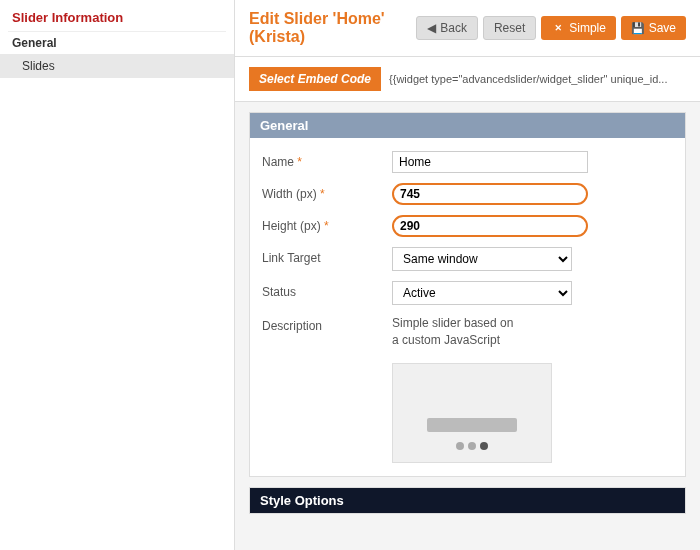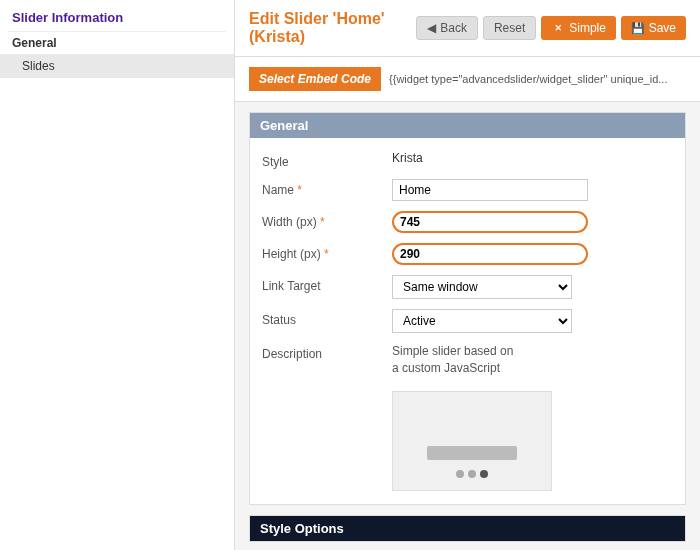--- a/index.html
+++ b/index.html
@@ -2,21 +2,21 @@
 <html><head>
   <meta charset="utf-8">
   <style>
     * { box-sizing: border-box; margin: 0; padding: 0; }
     body { font-family: Arial, sans-serif; font-size: 13px; background: #f4f4f4; color: #333; width: 700px; height: 550px; overflow: hidden; }
 
     .layout { display: flex; height: 550px; }
 
     
     .sidebar { width: 235px; background: #fff; border-right: 1px solid #ddd; padding: 0; flex-shrink: 0; }
-    .sidebar-title { font-size: 13px; font-weight: bold; padding: 10px 12px 6px; color: #4c1d95; }
+    .sidebar-title { font-size: 13px; font-weight: bold; padding: 10px 12px 6px; color: #b91c1c; }
     .sidebar-section { padding: 4px 12px; font-weight: bold; font-size: 12px; color: #333; }
     .sidebar-item { padding: 5px 12px 5px 22px; font-size: 12px; cursor: pointer; color: #333; }
     .sidebar-item.active { background: #e8e8e8; }
 
     
     .main { flex: 1; overflow-y: auto; background: #f4f4f4; }
 
     
     .page-header { background: #fff; padding: 10px 14px; border-bottom: 1px solid #ddd; display: flex; align-items: center; justify-content: space-between; }
     .page-title { color: #e87722; font-size: 16px; font-weight: bold; }
@@ -96,24 +96,20 @@
 
     <div class="embed-row">
       <button class="btn-embed">Select Embed Code</button>
       <span class="embed-code-text">{{widget type="advancedslider/widget_slider" unique_id...</span>
     </div>
 
     <div class="section">
       <div class="section-header">General</div>
       <div class="form-table">
 
-        <div class="form-row">
-          <div class="form-label">Style</div>
-          <div class="form-value">Krista</div>
-        </div>
 
         <div class="form-row">
           <div class="form-label">
             <span>Name</span>
             <span class="required" style="color:#e87722;">*</span>
           </div>
           <div class="form-value">
             <input class="form-input" type="text" value="Home" style="">
           </div>
         </div>

